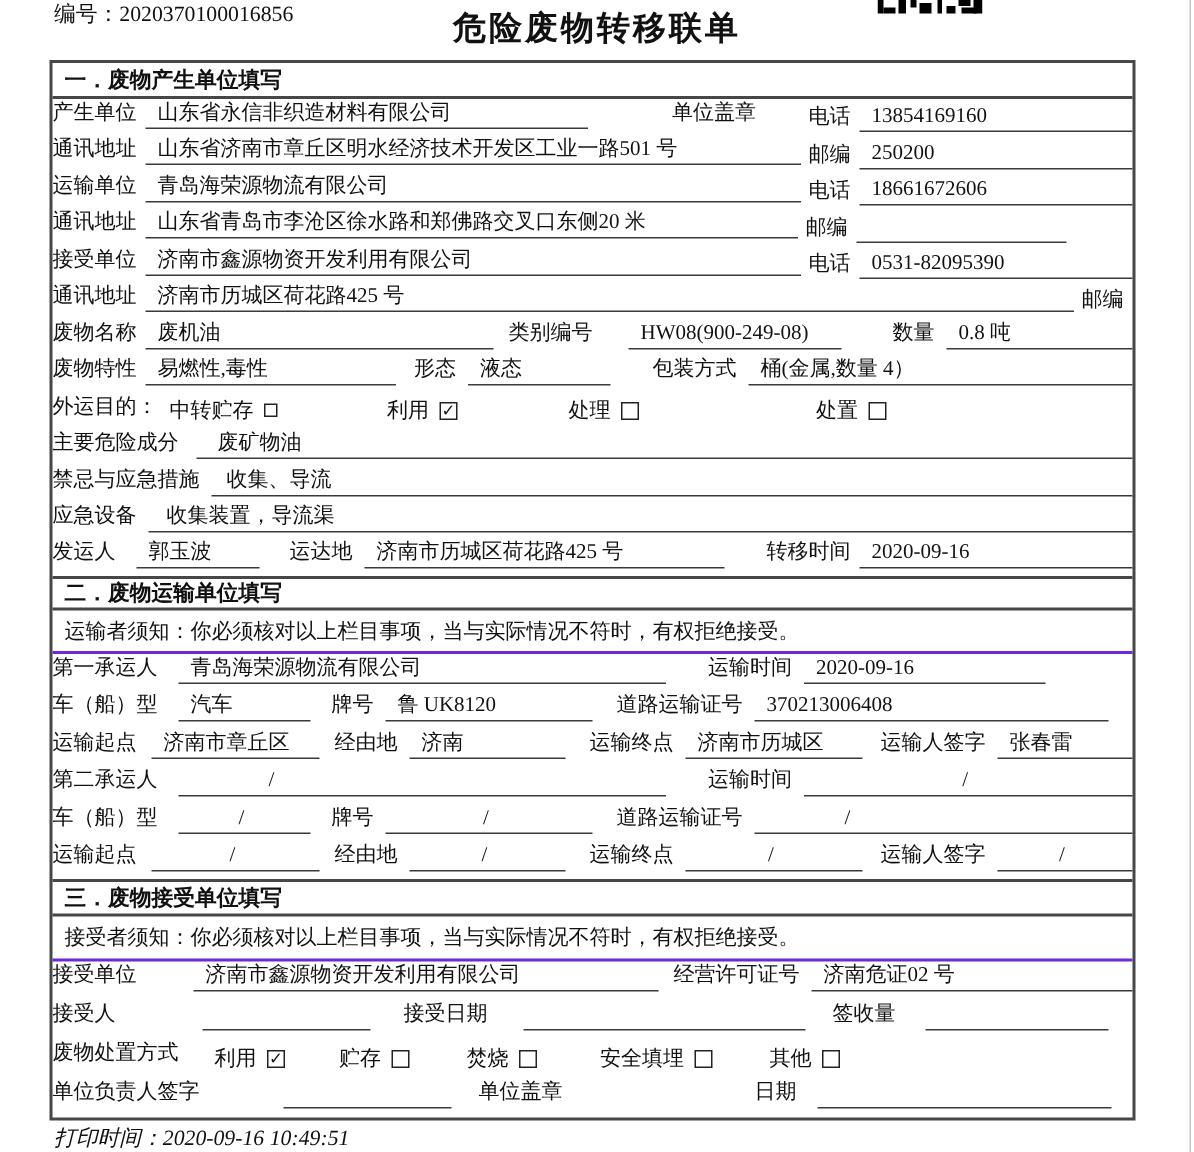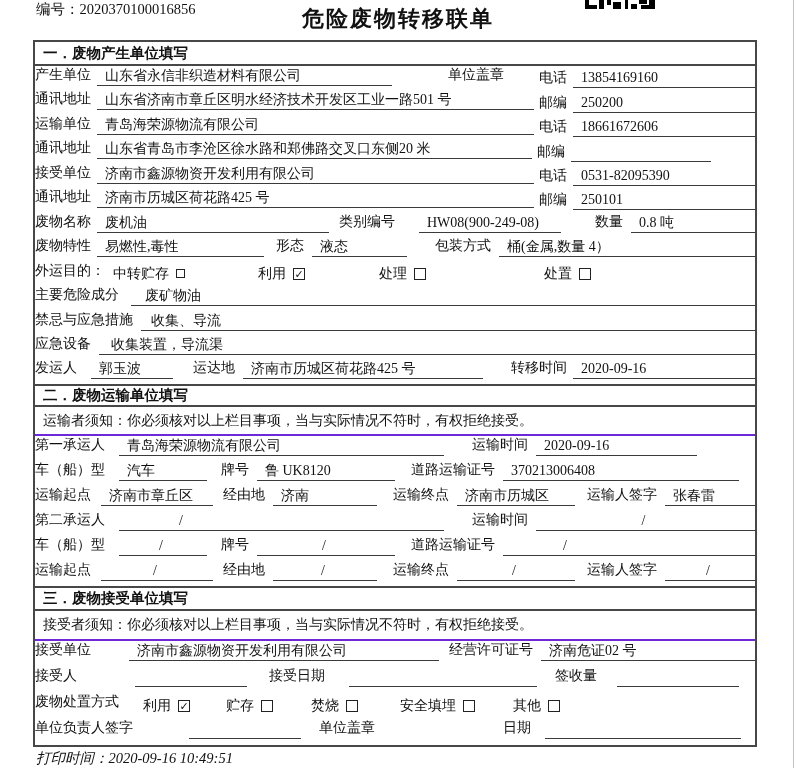--- a/index.html
+++ b/index.html
@@ -130,21 +130,20 @@
           <span class="lbl">电话</span>
           <span class="u w182">0531-82095390</span>
         </span>
       </div>
 
       <div class="row">
         <span class="lbl" style="width:62px">通讯地址</span>
         <span class="u g" style="margin-right:5px">济南市历城区荷花路425 号</span>
         <span class="rgrp">
           <span class="lbl">邮编</span>
-          <span class="u w182">250101</span>
         </span>
       </div>
 
       <div class="row">
         <span class="lbl" style="width:62px">废物名称</span>
         <span class="u" style="width:232px">废机油</span>
         <span class="lbl" style="margin-left:10px">类别编号</span>
         <span class="u" style="width:142px;margin-left:24px">HW08(900-249-08)</span>
         <span class="lbl" style="margin-left:34px">数量</span>
         <span class="u g" style="margin-left:8px">0.8 吨</span>

